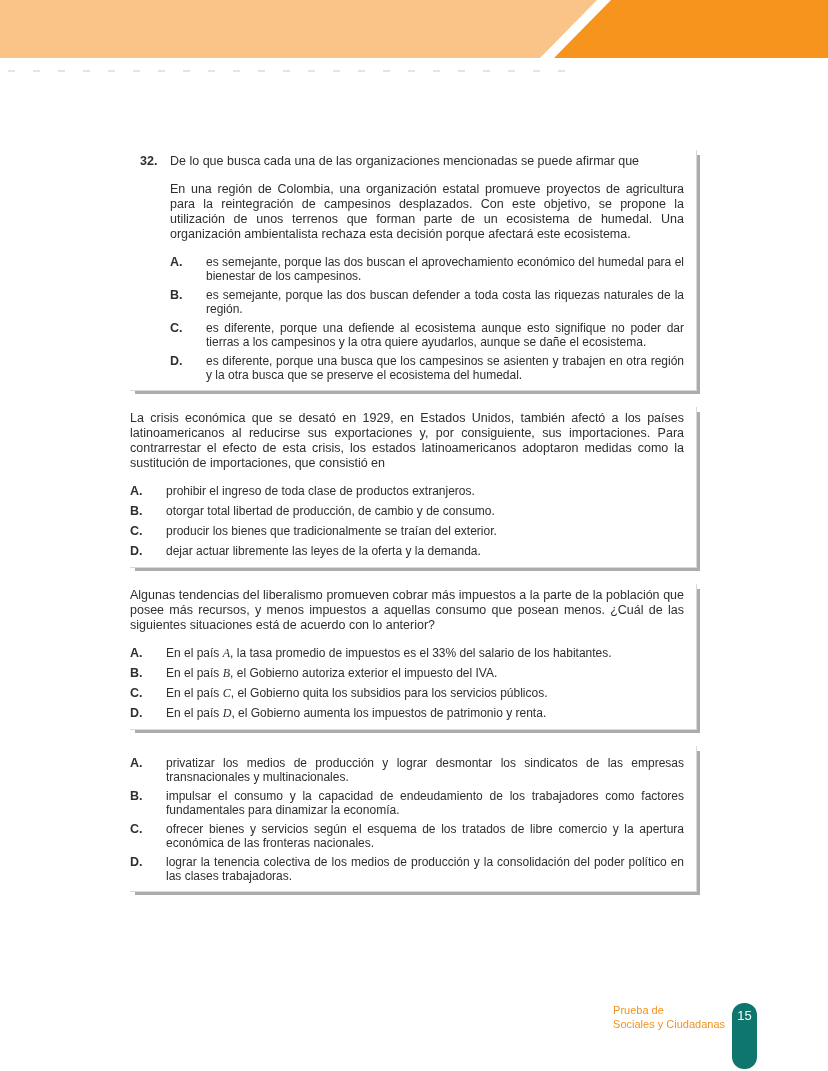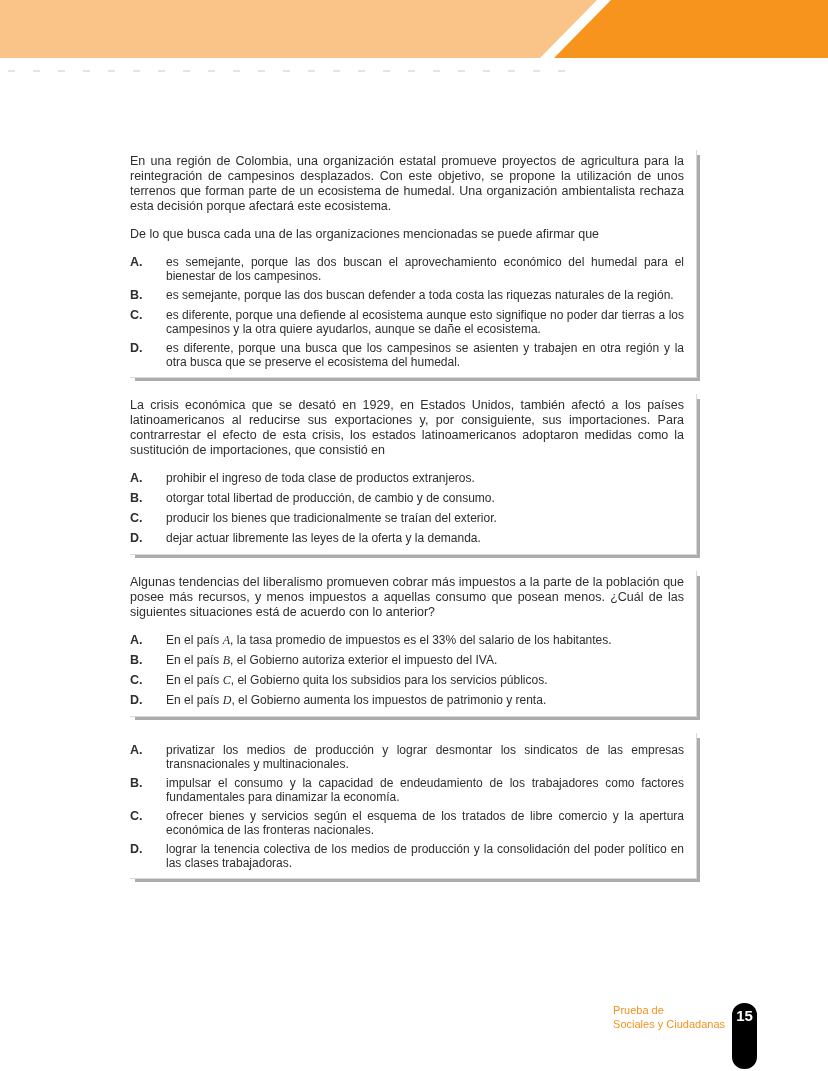--- a/index.html
+++ b/index.html
@@ -80,46 +80,47 @@
   
   .footer-label {
     position: absolute; top: 1004px; right: 103px;
     text-align: left;
     color: #f2921e;
     font-size: 11px; line-height: 13.5px;
   }
   .page-tab {
     position: absolute; top: 1003px; left: 732px;
     width: 25px; height: 66px;
-    background: #000000;
+    background: #0f766e;
     border-radius: 12px;
     color: #ffffff;
     text-align: center;
-    font-size: 15px; line-height: 26px;
-    font-weight: bold;
+    font-size: 13px; line-height: 26px;
+    font-weight: normal;
   }
 </style>
 </head>
 <body>
 
 <div class="page">
 
   <div class="header-band">
     <div class="header-dark"></div>
     <div class="header-stripe"></div>
   </div>
   <div class="dashed-sep"></div>
 
   <div class="content">
 
     <div class="qbox">
       <div class="qrow">
-        <div class="qbody">
+        <div class="qnum">32.</div>
+        <div class="qbody">
+          <p class="qtext">De lo que busca cada una de las organizaciones mencionadas se puede afirmar que</p>
           <p class="qtext">En una región de Colombia, una organización estatal promueve proyectos de agricultura para la reintegración de campesinos desplazados. Con este objetivo, se propone la utilización de unos terrenos que forman parte de un ecosistema de humedal. Una organización ambientalista rechaza esta decisión porque afectará este ecosistema.</p>
-          <p class="qtext">De lo que busca cada una de las organizaciones mencionadas se puede afirmar que</p>
           <div class="opts">
             <div class="opt">
               <div class="optletter">A.</div>
               <div class="opttext">es semejante, porque las dos buscan el aprovechamiento económico del humedal para el bienestar de los campesinos.</div>
             </div>
             <div class="opt">
               <div class="optletter">B.</div>
               <div class="opttext">es semejante, porque las dos buscan defender a toda costa las riquezas naturales de la región.</div>
             </div>
             <div class="opt">

